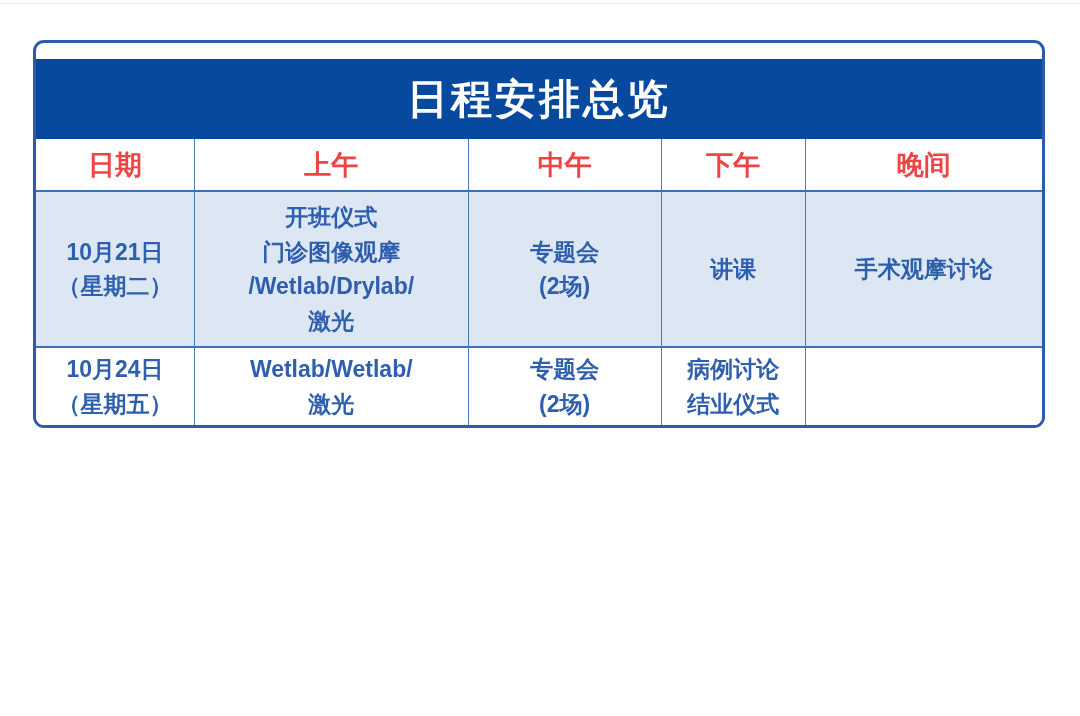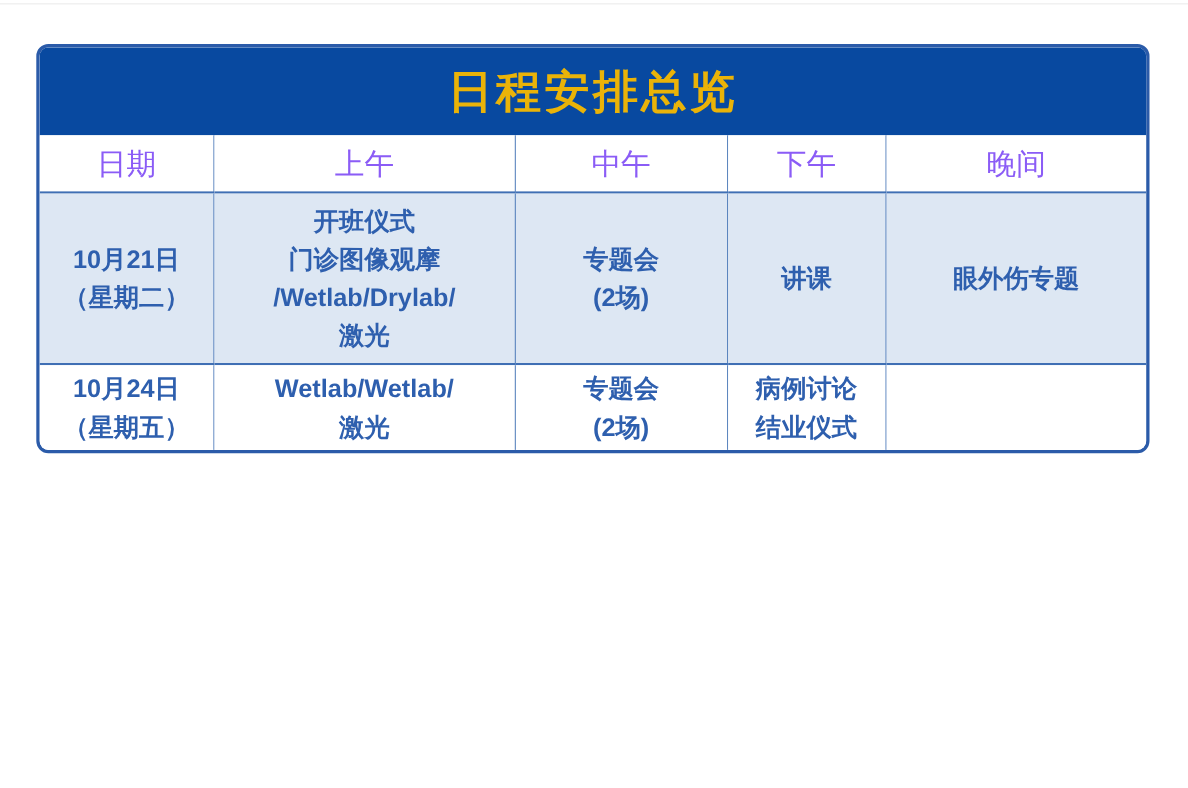--- a/index.html
+++ b/index.html
@@ -19,49 +19,50 @@
     left: 33px; top: 40px;
     width: 1012px;
     border: 3px solid #2b5ba9;
     border-radius: 11px;
     overflow: hidden;
     background: #ffffff;
   }
   .title-bar {
     height: 80px;
     background: #0849a0;
-    color: #eab308;
+    color: #ffffff;
     display: flex;
     align-items: center;
     justify-content: center;
     font-size: 41px;
     font-weight: bold;
     letter-spacing: 3px;
+    margin-top: 16px;
   }
   table.schedule {
     width: 100%;
     border-collapse: separate;
     border-spacing: 0;
     table-layout: fixed;
   }
   .schedule th, .schedule td {
     border-right: 1.5px solid #4d7ab9;
     border-bottom: 2px solid #3f6fb4;
     text-align: center;
     vertical-align: middle;
     white-space: pre-line;
     padding: 4px 6px;
   }
   .schedule th:last-child, .schedule td:last-child { border-right: none; }
   .schedule tbody tr:last-child td { border-bottom: none; }
   .schedule th {
     height: 53px;
     font-size: 27px;
-    font-weight: normal;
-    color: #8b5cf6;
+    font-weight: bold;
+    color: #ef4444;
     background: #ffffff;
   }
   .schedule td {
     font-size: 23px;
     font-weight: 600;
     color: #2e5fae;
     line-height: 1.5;
     background: #ffffff;
   }
   .schedule tr.alt td { background: #dde7f3; }
@@ -105,21 +106,21 @@
       <tr class="r1 alt">
         <td>10月21日
 （星期二）</td>
         <td>开班仪式
 门诊图像观摩
 /Wetlab/Drylab/
 激光</td>
         <td>专题会
 (2场)</td>
         <td>讲课</td>
-        <td>眼外伤专题</td>
+        <td>手术观摩讨论</td>
       </tr>
       <tr class="r4">
         <td>10月24日
 （星期五）</td>
         <td>Wetlab/Wetlab/
 激光</td>
         <td>专题会
 (2场)</td>
         <td>病例讨论
 结业仪式</td>

